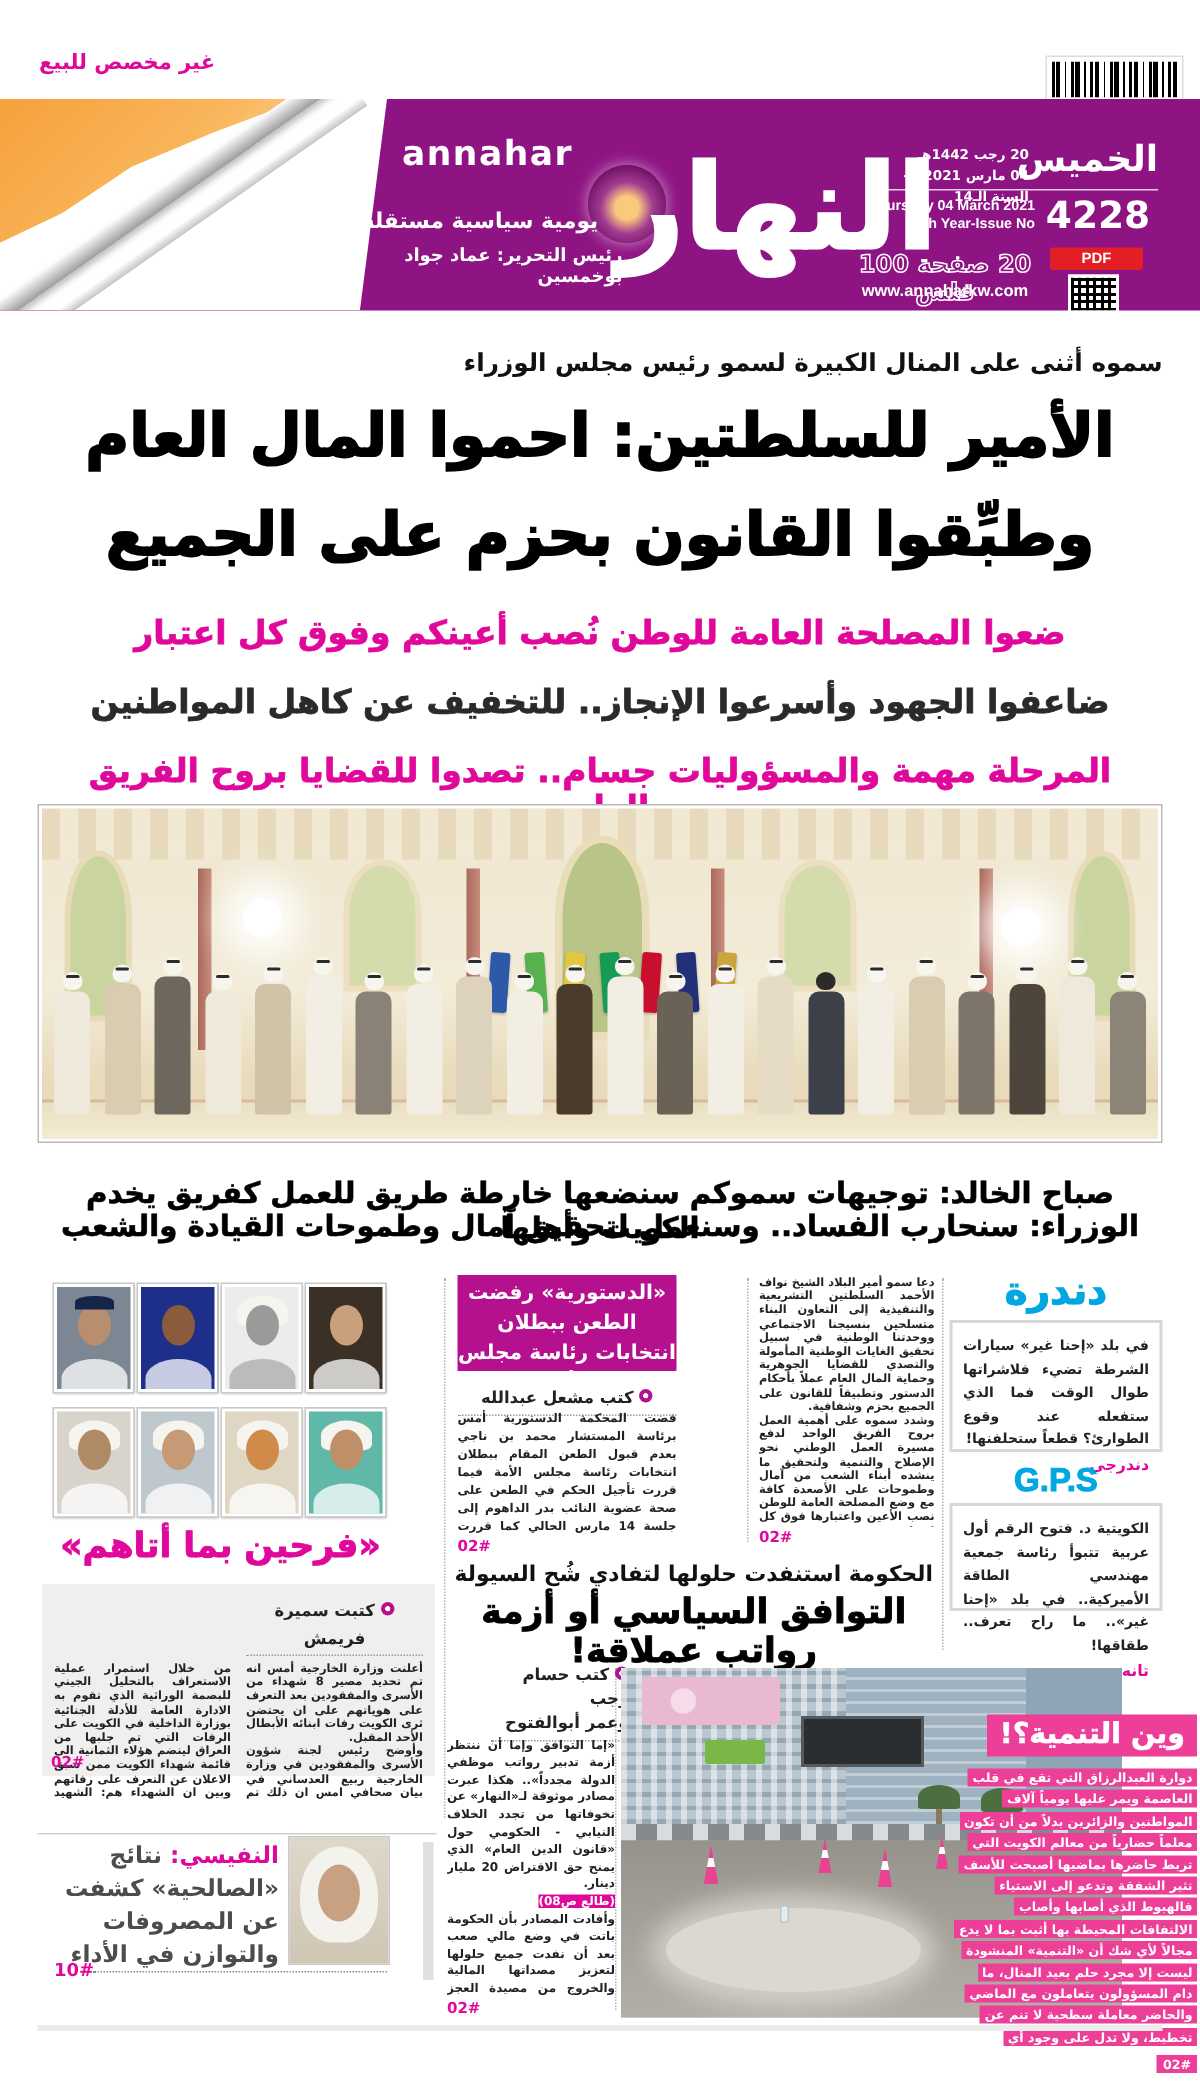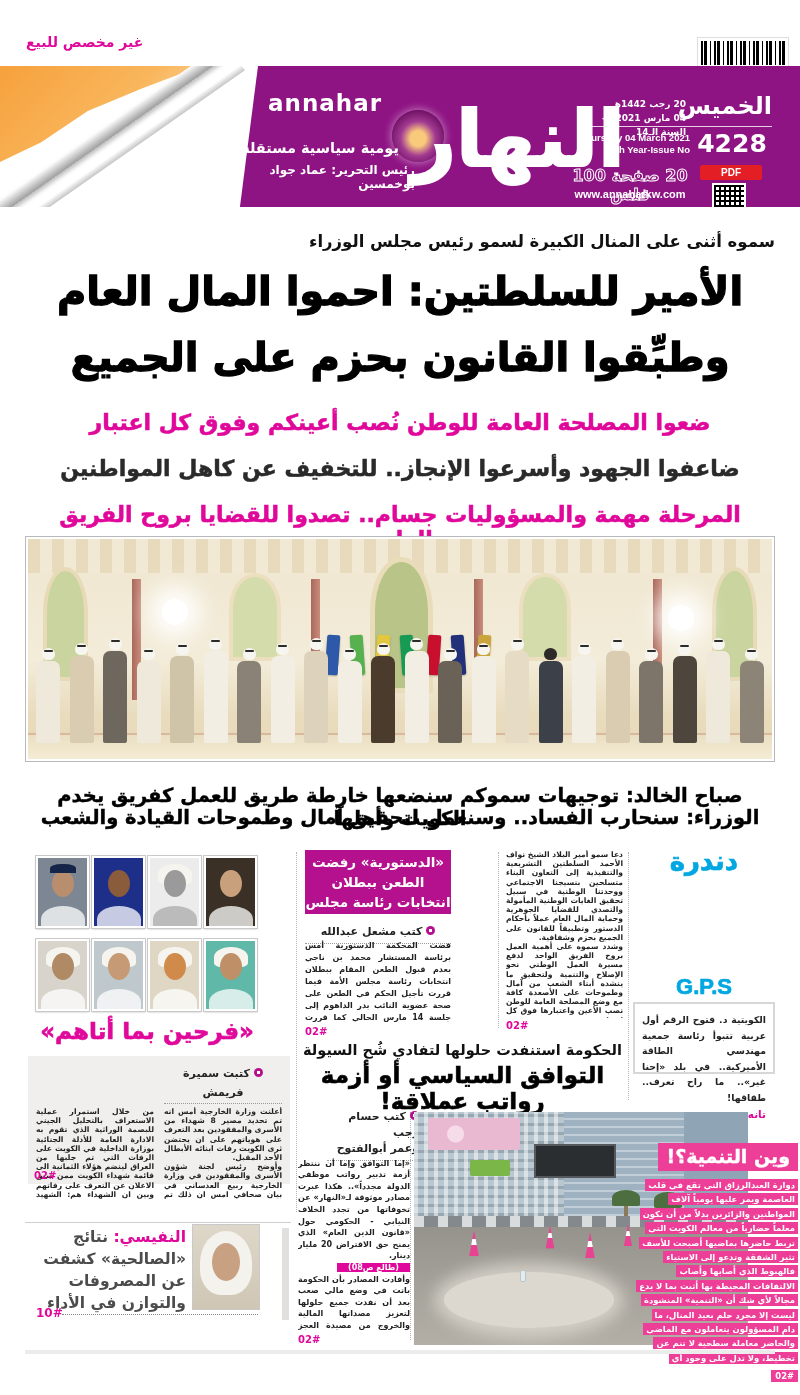--- a/index.html
+++ b/index.html
@@ -134,21 +134,21 @@
   .sig{color:var(--magenta);font-size:10.5px;font-weight:bold;margin-top:2px;}
   .gps-title{left:633px;top:974px;width:142px;text-align:center;color:var(--blue);font-size:22px;font-weight:bold;
         font-family:"Liberation Sans",sans-serif;-webkit-text-stroke:.7px var(--blue);}
   .gps-box{left:633px;top:1002px;height:72px;}
 
   
   .liq-kicker{left:300px;top:1042px;width:325px;text-align:center;font-size:14.5px;font-weight:bold;color:#111;}
   .liq-headline{left:300px;top:1062px;width:325px;text-align:center;font-size:23px;font-weight:bold;color:#000;-webkit-text-stroke:.6px #000;}
   .liq-byline{left:327px;top:1108px;width:92px;text-align:right;border-bottom:1px dotted #999;padding-bottom:4px;line-height:14px;}
   .liq-body{left:298px;top:1146px;width:112px;height:186px;font-size:8px;line-height:11.6px;}
-  .ref{background:var(--magenta);color:#fff;padding:0 11px;}
+  .ref{background:var(--magenta);color:#fff;padding:0 0;}
   .liq-more{left:298px;top:1334px;}
 
   
   .street{left:414px;top:1112px;width:334px;height:233px;overflow:hidden;background:#a8a5a0;}
   .st-sky{position:absolute;left:0;top:0;width:100%;height:104px;background:#ccd5da;}
   .bld1{position:absolute;left:0;top:0;width:150px;height:104px;background:#b9c7d0;
         background-image:repeating-linear-gradient(90deg,rgba(255,255,255,.5) 0 4px,transparent 4px 10px),
                          repeating-linear-gradient(0deg,rgba(90,110,125,.35) 0 3px,transparent 3px 9px);}
   .bld2{position:absolute;left:150px;top:0;width:120px;height:104px;background:#9fb2c2;
         background-image:repeating-linear-gradient(0deg,rgba(255,255,255,.35) 0 2px,transparent 2px 8px);}
@@ -457,20 +457,24 @@
     <div class="n-ghutra"></div>
     <div class="n-face"></div>
   </div>
   <div class="abs nafisi-text ar">
     <span class="nafisi-name">النفيسي:</span><span> نتائج «الصالحية» كشفت عن المصروفات والتوازن في الأداء</span>
   </div>
   <div class="abs more nafisi-more">10#</div>
   <div class="abs nafisi-dots"></div>
 
   <div class="abs dandara-title ar">دندرة</div>
+  <div class="abs side-box dandara-box ar">
+    <span>في بلد «إحنا غير» سيارات الشرطة تضيء فلاشراتها طوال الوقت فما الذي ستفعله عند وقوع الطوارئ؟ قطعاً ستحلفنها!</span>
+    <div class="sig">دندرجي</div>
+  </div>
   <div class="abs gps-title">G.P.S</div>
   <div class="abs side-box gps-box ar">
     <span>الكويتية د. فتوح الرقم أول عربية تتبوأ رئاسة جمعية مهندسي الطاقة الأميركية.. في بلد «إحنا غير».. ما راح تعرف.. طقاقها!</span>
     <div class="sig">تانه</div>
   </div>
 
   <div class="abs liq-kicker ar">الحكومة استنفدت حلولها لتفادي شُح السيولة</div>
   <div class="abs liq-headline ar">التوافق السياسي أو أزمة رواتب عملاقة!</div>
   <div class="abs liq-byline ar">
     <span class="bullet"></span><span class="byline">كتب حسام رجب</span><br>

